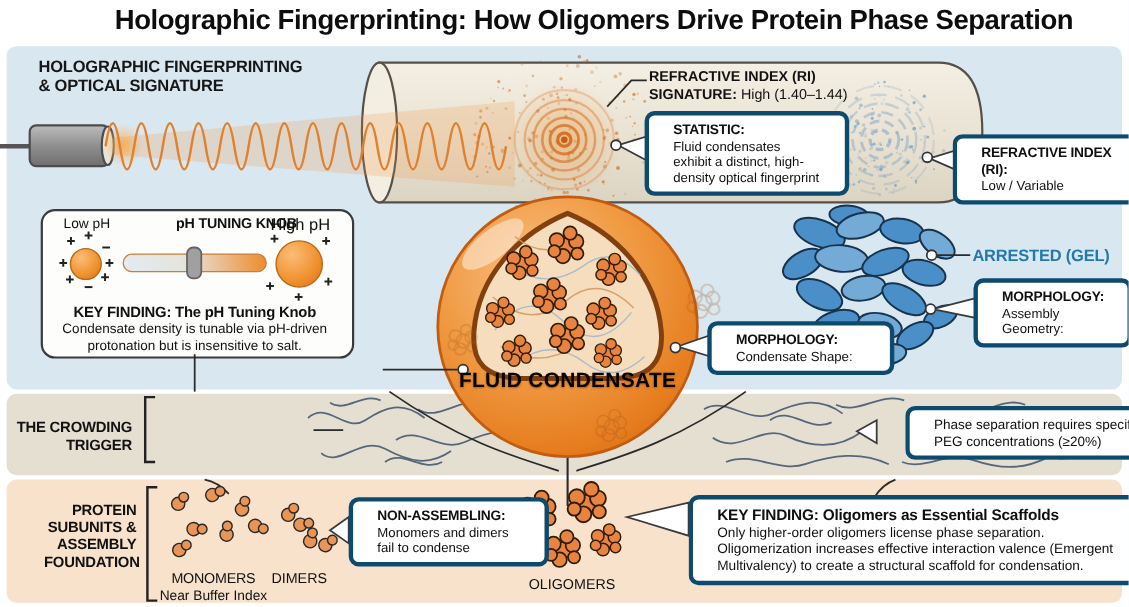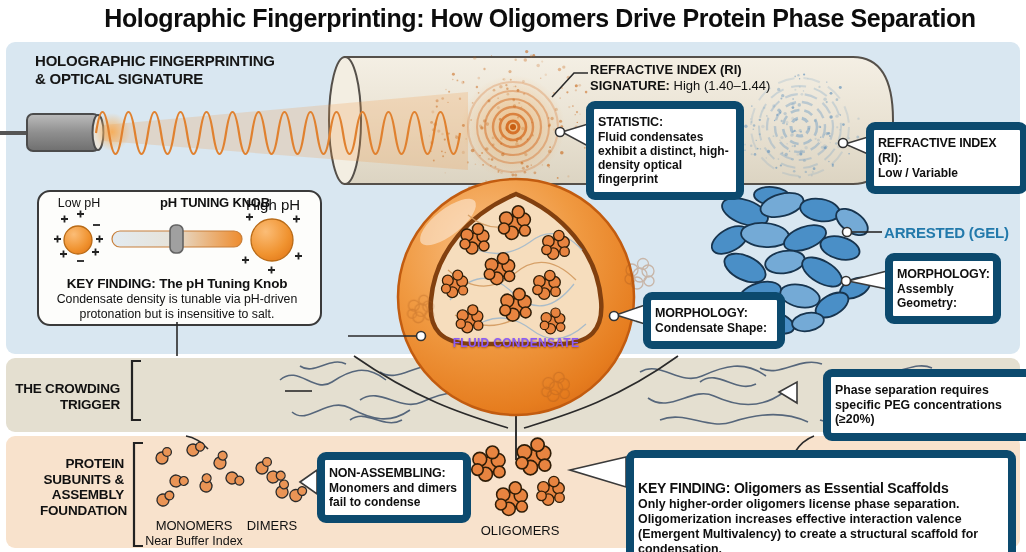--- a/index.html
+++ b/index.html
@@ -6,31 +6,31 @@
   .canvas{position:relative;width:1026px;height:552px;background:#fff;overflow:hidden;
           font-family:"Liberation Sans",sans-serif;color:#111;}
   .abs{position:absolute;}
   .band{position:absolute;left:6px;width:1014px;border-radius:9px;}
   .band-blue{top:42px;height:312px;background:#d9e7f1;}
   .band-beige{top:358px;height:74px;background:#e4dfd0;}
   .band-peach{top:436px;height:112px;background:#f8e2cc;}
   .title{left:0;top:4px;width:1026px;text-align:center;font-size:25px;font-weight:bold;
          letter-spacing:-0.4px;color:#0d0d0d;padding-left:27px;}
   .heading{font-size:15px;font-weight:bold;line-height:18px;letter-spacing:-0.2px;color:#161616;}
-  .bubble{position:absolute;background:#fff;border:8px solid #0c4a6e;border-radius:9px;
-          padding:6px 4px;font-size:12px;line-height:1.18;color:#0f0f0f;z-index:3;font-weight:bold;}
+  .bubble{position:absolute;background:#fff;border:4px solid #0c4a6e;border-radius:9px;
+          padding:6px 22px;font-size:12px;line-height:1.18;color:#0f0f0f;z-index:3;}
   .bubble b{display:block;font-size:12.5px;letter-spacing:-0.2px;}
   .panel{position:absolute;left:37px;top:190px;width:281px;height:132px;background:#fdfdfb;
          border:2px solid #3a3a3a;border-radius:13px;z-index:1;}
   .lbl{position:absolute;z-index:3;}
   .small-cap{font-size:13px;font-weight:bold;letter-spacing:-0.2px;}
   .row-label{font-size:13.5px;font-weight:bold;text-align:right;line-height:16px;letter-spacing:-0.2px;}
   .center{text-align:center;}
   svg.overlay{position:absolute;left:0;top:0;z-index:2;pointer-events:none;}
-  .fluid-label{font-size:12px;font-weight:bold;color:#8b5cf6;letter-spacing:0.3px;
+  .fluid-label{font-size:19px;font-weight:bold;color:#000000;letter-spacing:0.3px;
                text-shadow:0 1px 2px rgba(120,50,0,.55);}
   .arrested{font-size:15px;font-weight:bold;color:#2279ab;letter-spacing:-0.2px;}
 </style>
 </head>
 <body>
 
 <div class="canvas">
 
   <div class="band band-blue"></div>
   <div class="band band-beige"></div>
@@ -635,17 +635,17 @@
   </div>
   <div class="lbl small-cap center" style="left:138px;top:518px;width:112px;font-weight:normal;font-size:13px;">MONOMERS</div>
   <div class="lbl center" style="left:128px;top:534px;width:132px;font-size:12.5px;">Near Buffer Index</div>
   <div class="lbl center" style="left:240px;top:518px;width:64px;font-size:13px;">DIMERS</div>
   <div class="bubble" style="left:317px;top:452px;width:130px;">
     <b>NON-ASSEMBLING:</b>
     <span>Monomers and dimers fail to condense</span>
   </div>
   <div class="lbl center" style="left:470px;top:523px;width:100px;font-size:13px;">OLIGOMERS</div>
   <div class="bubble" style="left:626px;top:450px;width:366px;font-size:12.4px;line-height:1.22;">
-    <b style="font-size:14px;margin-top:16px;">KEY FINDING: Oligomers as Essential Scaffolds</b>
+    <b style="font-size:14px;">KEY FINDING: Oligomers as Essential Scaffolds</b>
     <span>Only higher-order oligomers license phase separation. Oligomerization increases effective interaction valence (Emergent Multivalency) to create a structural scaffold for condensation.</span>
   </div>
 
 </div>
 
 </body></html>

